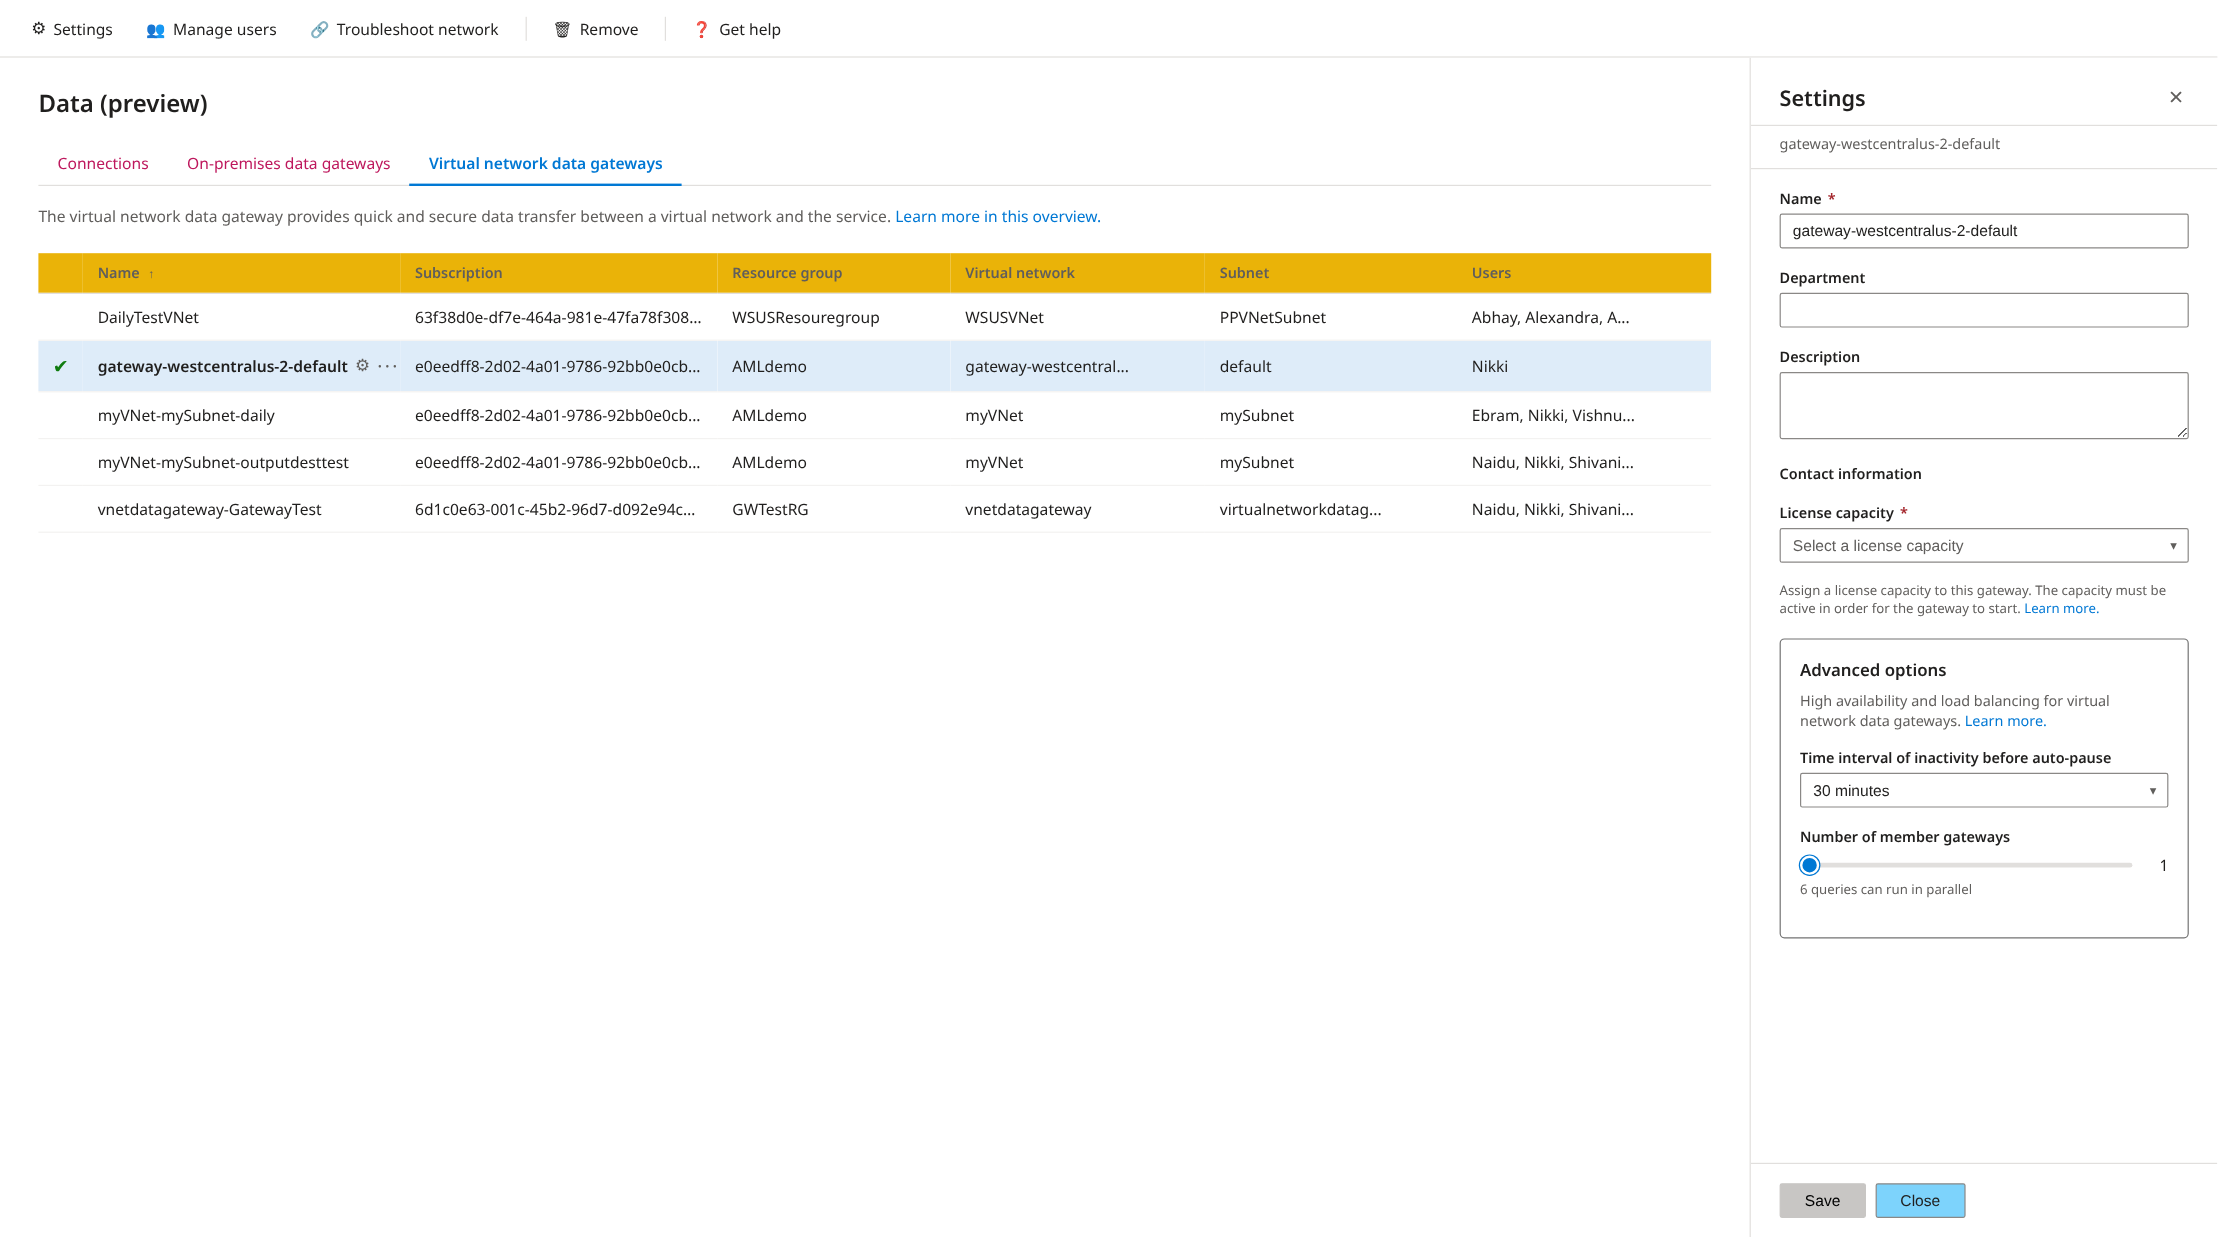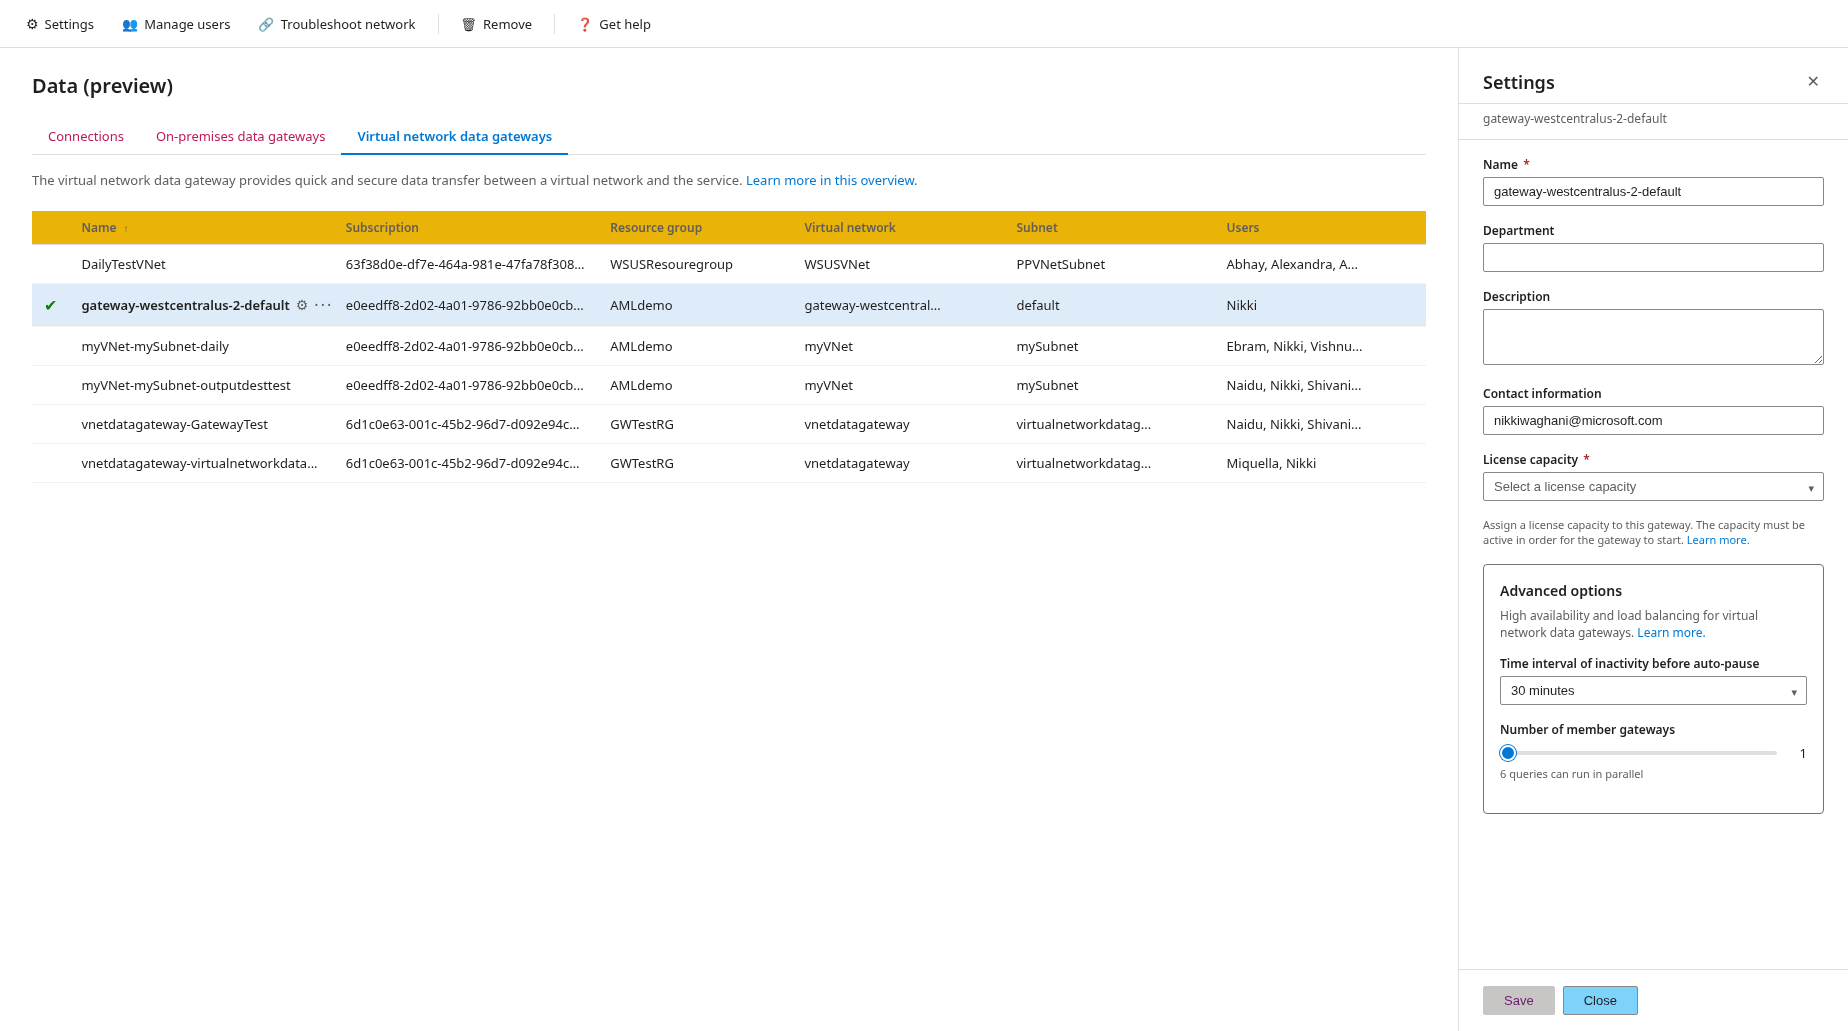--- a/index.html
+++ b/index.html
@@ -130,21 +130,21 @@
     
     .panel-footer {
       padding: 16px 24px; border-top: 1px solid #e1dfdd;
       display: flex; gap: 8px; justify-content: flex-start;
     }
     .btn {
       padding: 6px 20px; border-radius: 2px; font-size: 13px;
       cursor: pointer; border: 1px solid; font-weight: 400;
     }
     .btn-primary { background: #0078d4; border-color: #0078d4; color: #fff; }
-    .btn-primary:disabled { background: #c8c6c4; border-color: #c8c6c4; color: #701a75; cursor: not-allowed; }
+    .btn-primary:disabled { background: #c8c6c4; border-color: #c8c6c4; color: #000000; cursor: not-allowed; }
     .btn-default { background: #7dd3fc; border-color: #8a8886; color: #201f1e; }
   </style>
 </head>
 <body>
 
 <div class="toolbar">
   <div class="toolbar-item">
     <span class="icon-gear"></span>
     <span>Settings</span>
   </div>
@@ -260,29 +260,20 @@
           </tr>
           <tr>
             <td></td>
             <td>vnetdatagateway-GatewayTest</td>
             <td>6d1c0e63-001c-45b2-96d7-d092e94c8...</td>
             <td>GWTestRG</td>
             <td>vnetdatagateway</td>
             <td>virtualnetworkdatag...</td>
             <td>Naidu, Nikki, Shivani...</td>
           </tr>
-          <tr>
-            <td></td>
-            <td>vnetdatagateway-virtualnetworkdata...</td>
-            <td>6d1c0e63-001c-45b2-96d7-d092e94c8...</td>
-            <td>GWTestRG</td>
-            <td>vnetdatagateway</td>
-            <td>virtualnetworkdatag...</td>
-            <td>Miquella, Nikki</td>
-          </tr>
         </tbody>
     </table>
   </div>
 
   <div class="right-panel">
     <div class="panel-header">
       <h2 class="panel-title">Settings</h2>
       <button class="panel-close">✕</button>
     </div>
     <div class="panel-subtitle">gateway-westcentralus-2-default</div>
@@ -302,21 +293,20 @@
         <input type="text" class="form-input" value="" style="">
       </div>
 
       <div class="form-group">
         <label class="form-label">Description</label>
         <textarea class="form-textarea" style=""></textarea>
       </div>
 
       <div class="form-group">
         <label class="form-label">Contact information</label>
-        <input type="text" class="form-input" value="nikkiwaghani@microsoft.com" style="">
       </div>
 
       <div class="form-group">
         <label class="form-label">
           <span>License capacity</span>
           <span class="required">*</span>
         </label>
         <div class="form-select-wrapper">
           <select class="form-select">
             <option value="">Select a license capacity</option>

